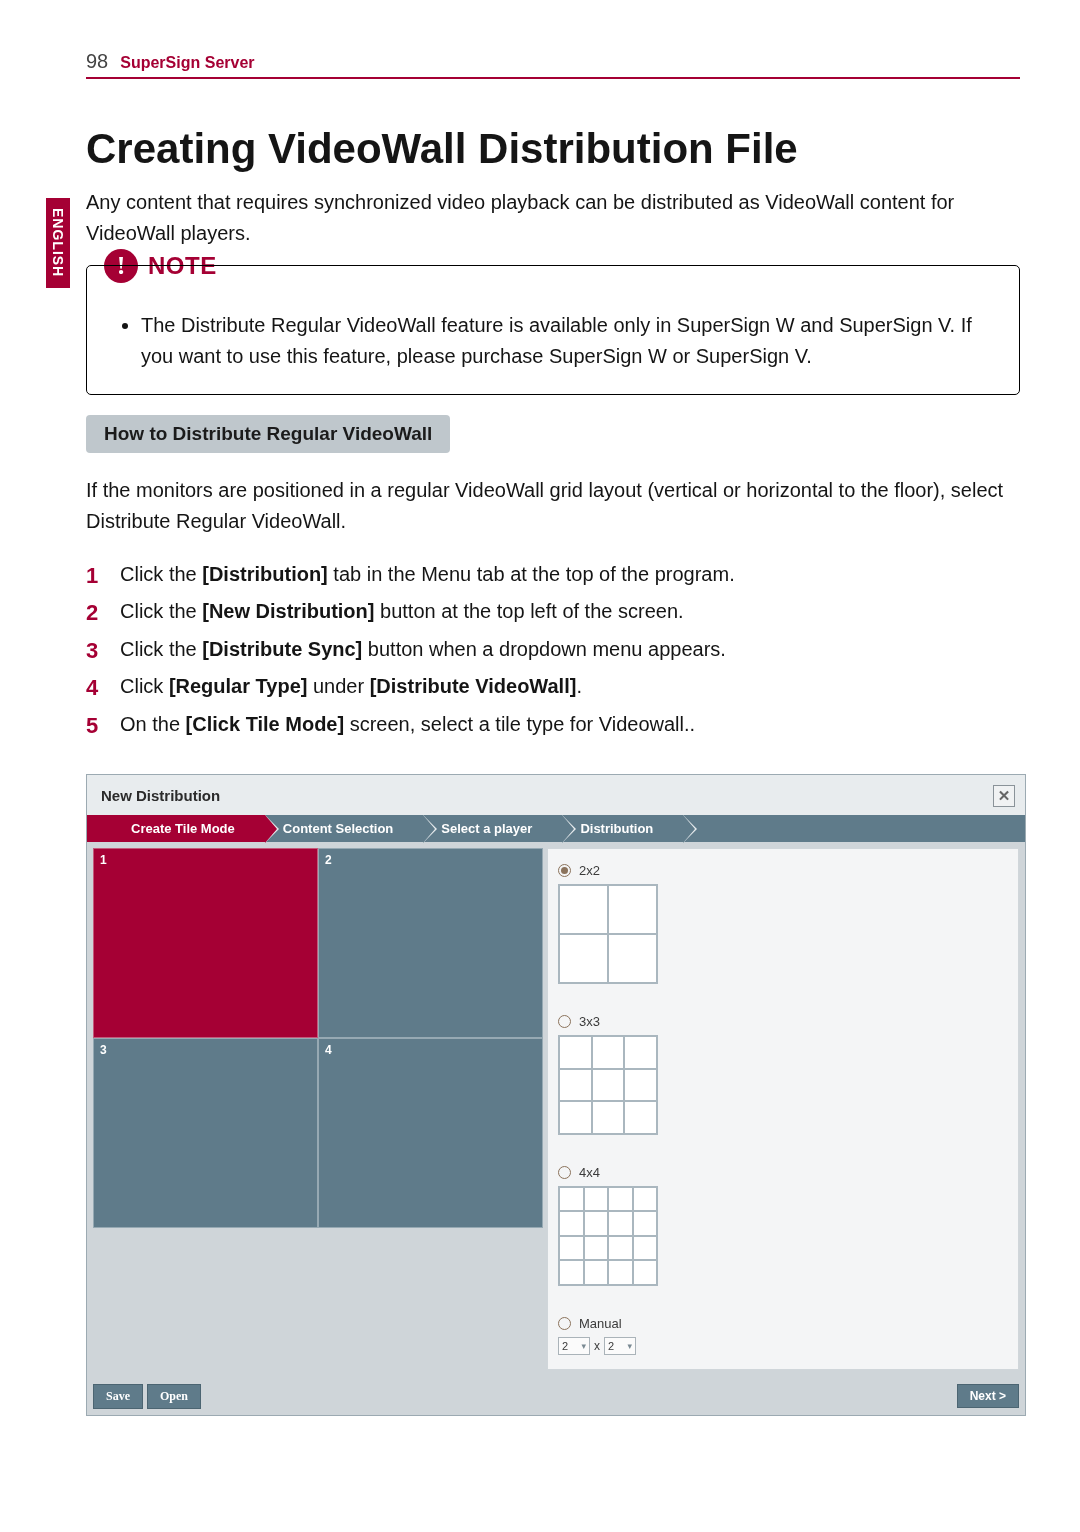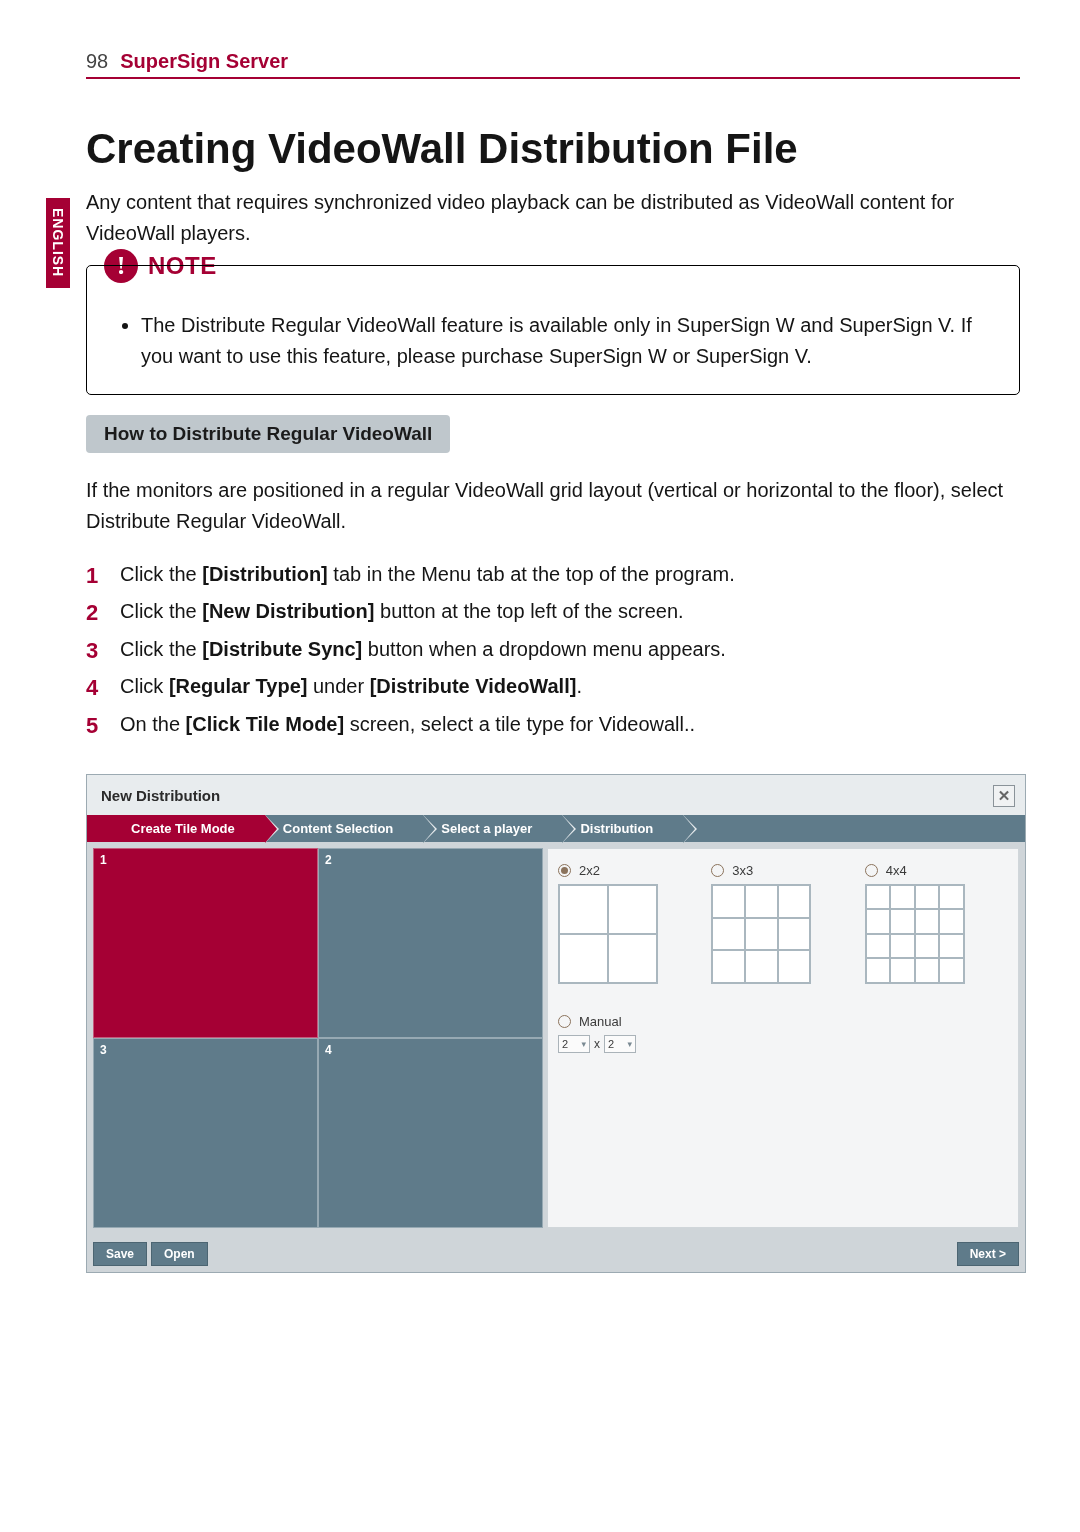--- a/index.html
+++ b/index.html
@@ -26,21 +26,21 @@
     padding:50px 60px 0 86px;
   }
   .runner{
     display:flex;
     align-items:baseline;
     gap:12px;
     border-bottom:2px solid var(--magenta);
     padding-bottom:4px;
   }
   .runner .pg{font-size:20px;color:#444;}
-  .runner .ttl{font-weight:700;color:var(--magenta);font-size:20px;}
+  .runner .ttl{font-weight:700;color:var(--magenta);font-size:16px;}
 
   
   .sidetab{
     position:absolute;
     left:46px;
     top:198px;
     width:24px;
     height:90px;
     background:var(--magenta);
     color:#fff;
@@ -189,21 +189,21 @@
   }
   .pv-cell.sel{background:var(--magenta);}
 
   
   .options{
     flex:1;
     background:#f4f5f6;
     border:1px solid #d0d6da;
     padding:14px 10px;
     display:grid;
-    grid-template-columns:1fr 1fr 1fr;
+    grid-template-columns:1fr;
     grid-auto-rows:min-content;
     row-gap:30px;
     column-gap:10px;
     align-content:start;
   }
   .opt{display:flex;flex-direction:column;gap:6px;}
   .opt-row{display:flex;align-items:center;gap:8px;font-size:13px;color:#3b3b3b;}
   .radio{
     width:13px;height:13px;border:1.5px solid #8b735c;border-radius:50%;
     display:inline-flex;align-items:center;justify-content:center;
@@ -231,21 +231,21 @@
   .app-footer{
     display:flex;justify-content:space-between;align-items:center;
     background:var(--panel-grey);
     padding:6px;
   }
   .btn{
     background:var(--steel);
     color:#fff;font-weight:700;font-size:12px;
     padding:4px 12px;border:1px solid #4c6572;
   }
-  .btn-group{display:flex;gap:4px;}
+  .btn-group{display:flex;gap:4px;font-family:Liberation Serif, serif;}
 </style>
 </head>
 <body>
 
 <div class="sidetab">ENGLISH</div>
 
 <div class="page">
 
   <div class="runner">
     <span class="pg">98</span>

